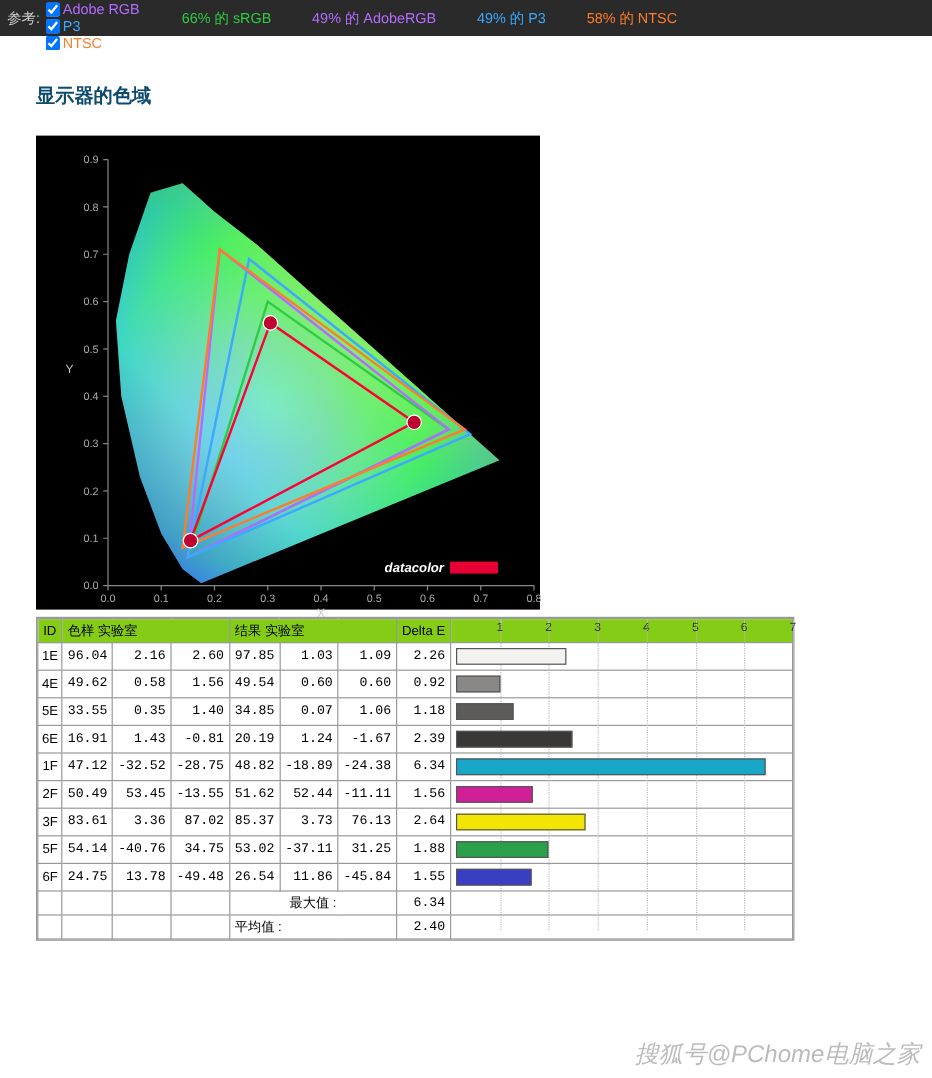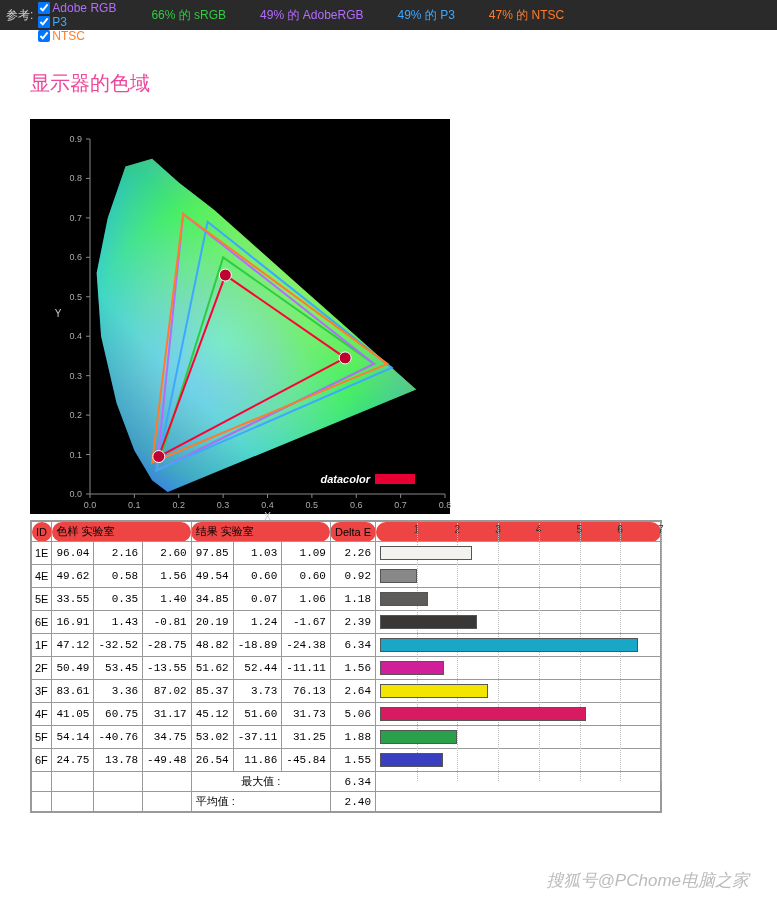--- a/index.html
+++ b/index.html
@@ -23,43 +23,43 @@
     gap: 5px;
   }
   .ref-bar label { display: flex; align-items: center; gap: 2px; }
   .ref-bar input[type="checkbox"] { width: 12px; height: 12px; }
   .ref-bar .sp { flex: 0 0 14px; }
   .pct-group { display: flex; gap: 34px; margin-left: 30px; }
 
   
   .page { padding: 40px 30px 20px 30px; }
 
-  h2.title { font-size: 20px; font-weight: normal; margin-bottom: 22px; color: #ec4899; }
+  h2.title { font-size: 16px; font-weight: bold; margin-bottom: 22px; color: #0c4a6e; }
 
   
   .gamut {
     width: 420px; height: 395px; background: #000; position: relative;
     padding: 10px 10px 10px 10px;
   }
   .gamut svg { display:block; }
 
   
   .tbl-wrap { margin-top: 6px; border: 1px solid #999; display: inline-block; font-size: 11px; }
   table.data { border-collapse: collapse; }
   table.data th, table.data td { border: 1px solid #999; padding: 2px 4px; text-align: right; font-weight: normal; }
-  table.data th { text-align: left; background:#ef4444;border-radius:10px; }
-  table.data td.idcell { text-align:left; padding: 2px 3px; }
+  table.data th { text-align: left; background:#84cc16; }
+  table.data td.idcell { text-align:center; padding: 2px 3px; }
   td.numcell { font-family: "Courier New", monospace; }
   td.bar-cell { padding:0; position: relative; }
   .bar-scale-header { position: relative; height: 18px; }
   .bar-scale-header span { position:absolute; top:1px; font-size:10px; color:#333; }
   .bar { height: 14px; margin: 2px 0; border:1px solid #555; }
 
   
-  .wm { position: fixed; right: 28px; bottom: 6px; font-size: 17px; color: rgba(120,120,120,.5); font-style: italic; pointer-events:none; }
+  .wm { position: fixed; right: 10px; bottom: 6px; font-size: 20px; color: rgba(120,120,120,.5); font-style: italic; pointer-events:none; }
 </style>
 </head>
 <body>
 
 <div class="ref-bar">
   <span>参考:</span>
   <span id="ref-items"><label style="color: rgb(46, 204, 64);">
         <span>sRGB</span>
       </label><span class="sp"></span><label style="color: rgb(180, 108, 255);">
         <input type="checkbox" checked="" style="">
@@ -68,21 +68,21 @@
         <input type="checkbox" checked="" style="">
         <span>P3</span>
       </label><span class="sp"></span><label style="color: rgb(255, 124, 42);">
         <input type="checkbox" checked="" style="">
         <span>NTSC</span>
       </label><span class="sp"></span></span>
   <span class="pct-group" id="ref-pcts">
       <span style="color: rgb(46, 204, 64);">66% 的 sRGB</span>
       <span style="color: rgb(180, 108, 255);">49% 的 AdobeRGB</span>
       <span style="color: rgb(61, 168, 255);">49% 的 P3</span>
-      <span style="color: rgb(255, 124, 42);">47% 的 NTSC</span>
+      <span style="color: rgb(255, 124, 42);">58% 的 NTSC</span>
     </span>
 </div>
 
 <div class="page">
   <h2 class="title">显示器的色域</h2>
 
   
   <div class="gamut">
     <svg id="gamut-svg" viewBox="0 0 420 395" width="420" height="395">
         <rect x="50" y="10" width="355" height="355" fill="#000"></rect>
@@ -273,33 +273,20 @@
             <td class="numcell">87.02</td>
             <td class="numcell">85.37</td>
             <td class="numcell">3.73</td>
             <td class="numcell">76.13</td>
             <td class="numcell">2.64</td>
             <td class="bar-cell">
               <div class="bar" style="width:107.4857142857143px;background:#f2e600"></div>
             </td>
           </tr>
           <tr>
-            <td class="idcell">4F</td>
-            <td class="numcell">41.05</td>
-            <td class="numcell">60.75</td>
-            <td class="numcell">31.17</td>
-            <td class="numcell">45.12</td>
-            <td class="numcell">51.60</td>
-            <td class="numcell">31.73</td>
-            <td class="numcell">5.06</td>
-            <td class="bar-cell">
-              <div class="bar" style="width:206.01428571428568px;background:#d81b60"></div>
-            </td>
-          </tr>
-          <tr>
             <td class="idcell">5F</td>
             <td class="numcell">54.14</td>
             <td class="numcell">-40.76</td>
             <td class="numcell">34.75</td>
             <td class="numcell">53.02</td>
             <td class="numcell">-37.11</td>
             <td class="numcell">31.25</td>
             <td class="numcell">1.88</td>
             <td class="bar-cell">
               <div class="bar" style="width:76.54285714285714px;background:#2aa04a"></div>

